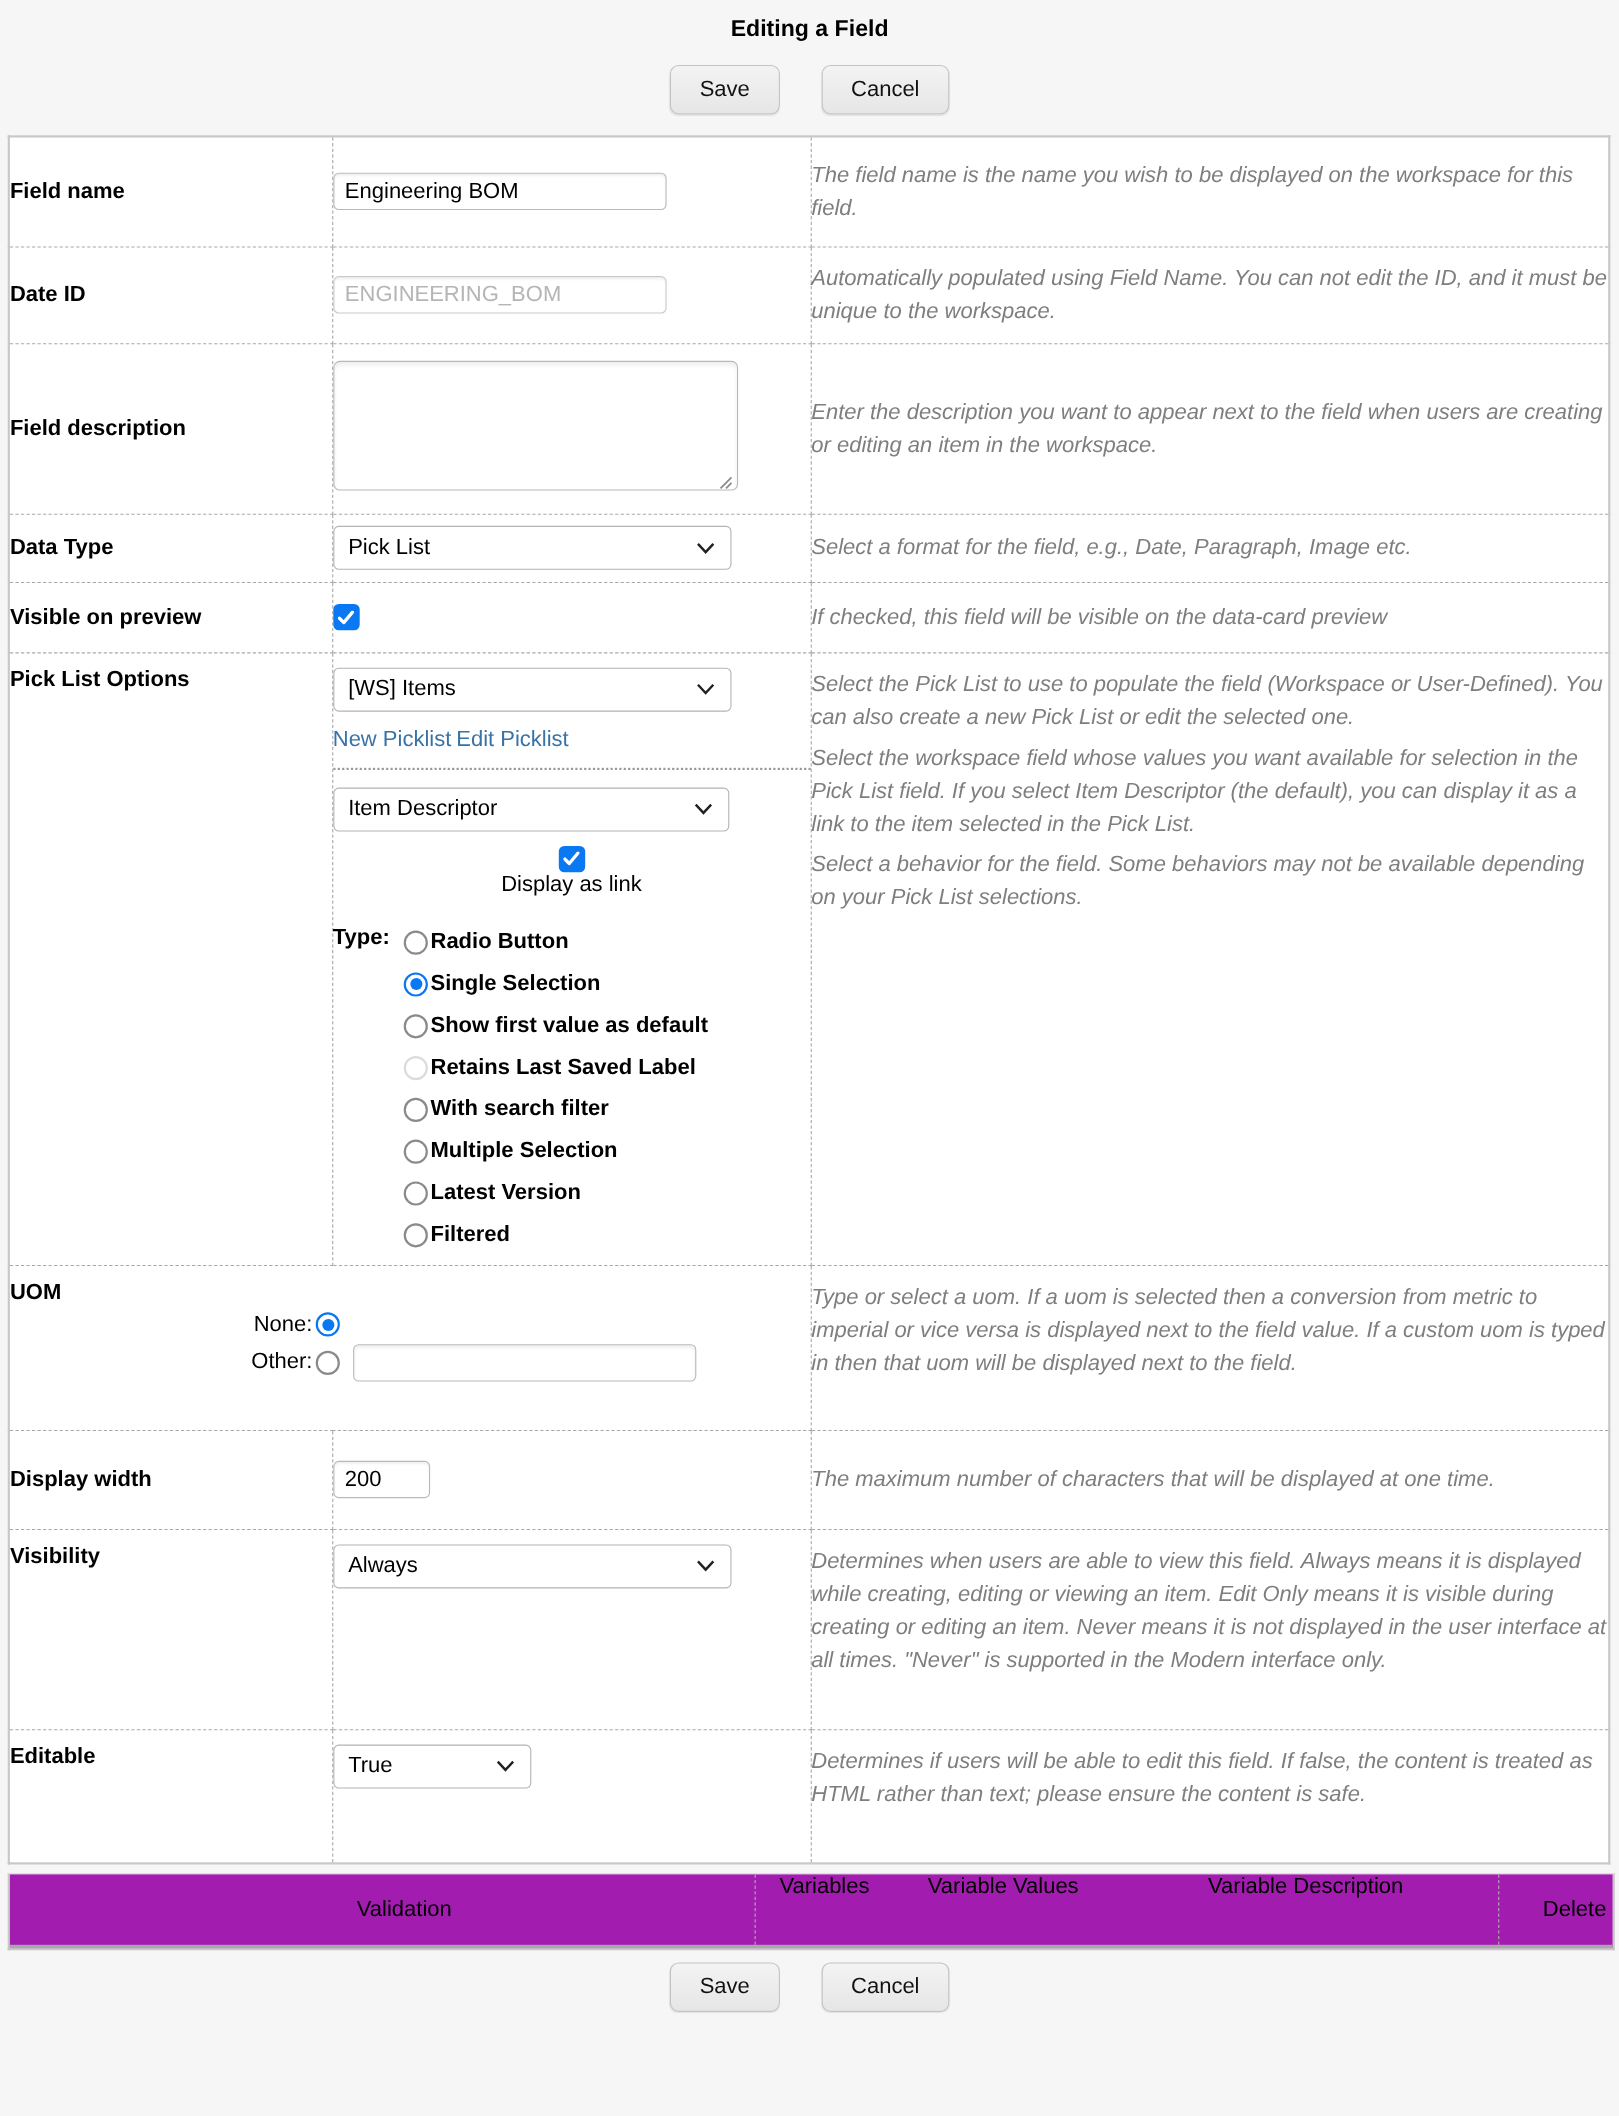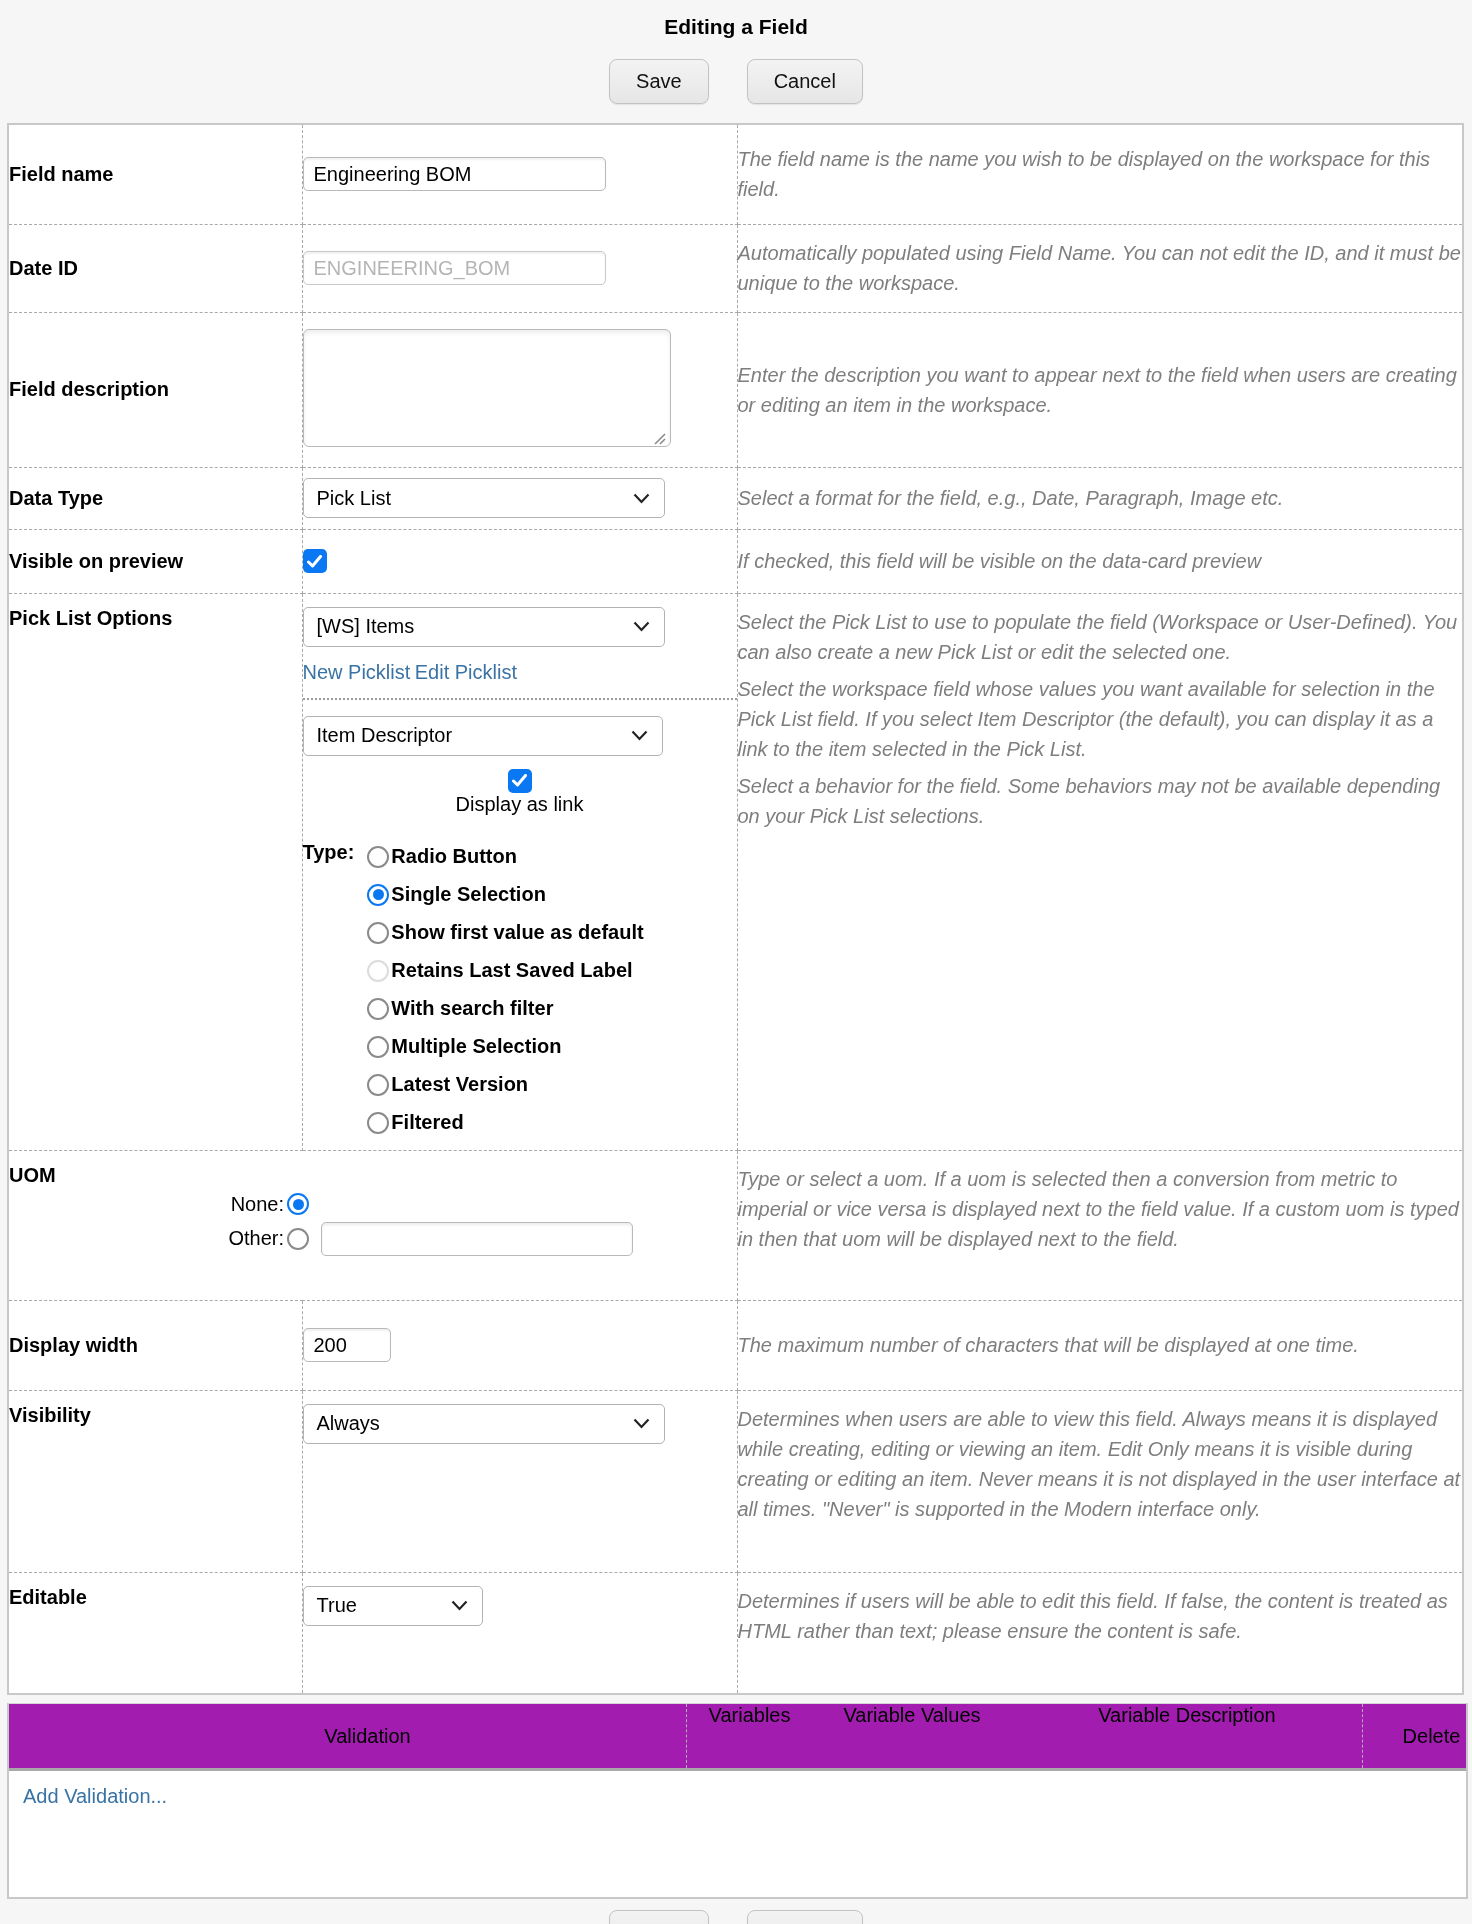--- a/index.html
+++ b/index.html
@@ -280,21 +280,18 @@
   </table>
 
 <div class="vtable">
   <div class="vhead">
     <div class="vh vh-validation">Validation</div>
     <div class="vh vh-variables">Variables</div>
     <div class="vh vh-varvalues">Variable Values</div>
     <div class="vh vh-vardesc">Variable Description</div>
     <div class="vh vh-delete">Delete</div>
   </div>
-  <div class="vbody">
-    <a class="link">Add Validation...</a>
-  </div>
 </div>
 
 <div class="footer">
   <button class="btn">Save</button>
   <button class="btn">Cancel</button>
 </div>
 
 </body></html>

